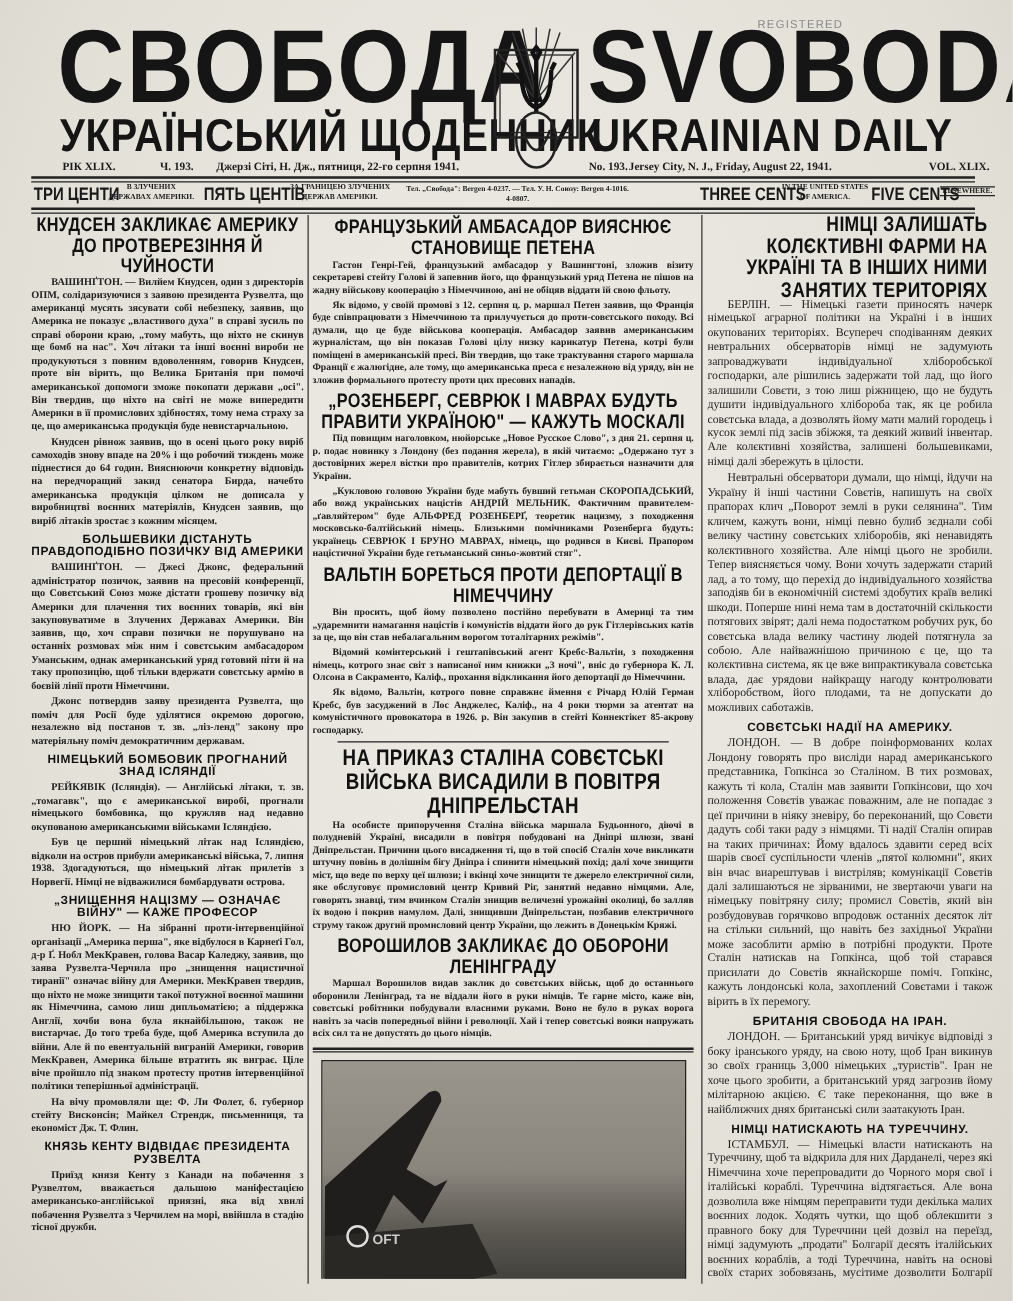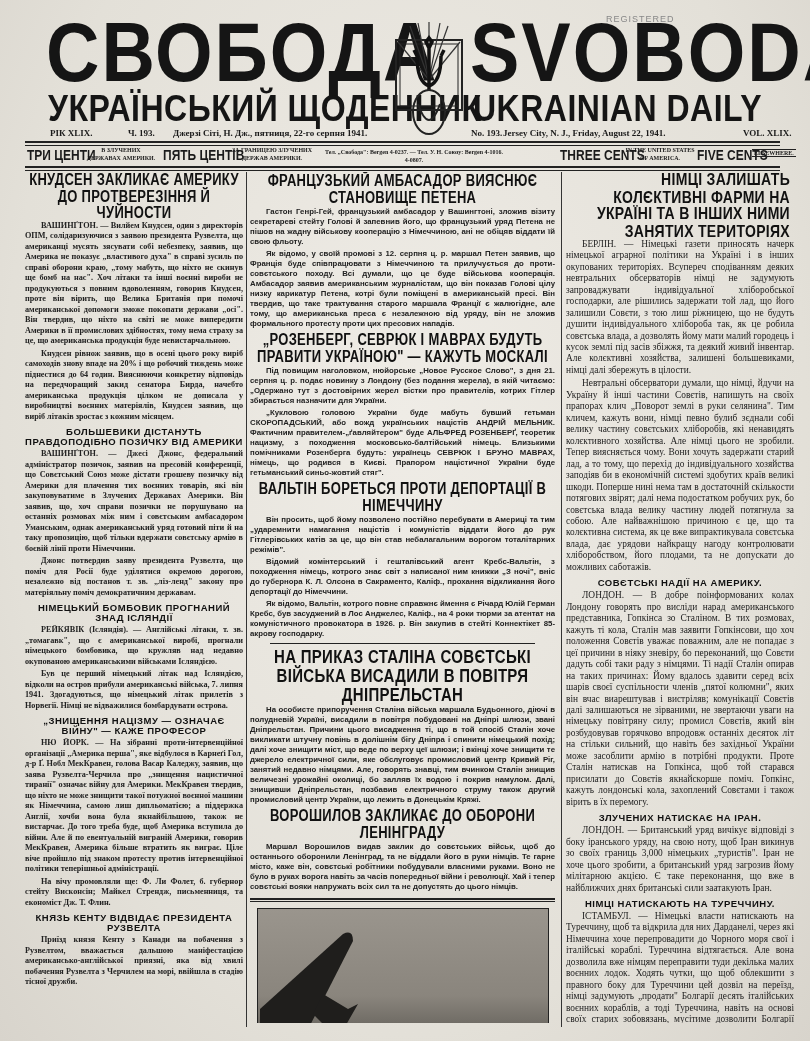--- a/index.html
+++ b/index.html
@@ -81,21 +81,21 @@
   .hl-xl { font-size: 17px; transform: scaleY(1.2); margin: 8px 0 6px; }
   .hl-l { font-size: 13px; transform: scaleY(1.2); margin: 6px 0 4px; }
   .hl-s { font-size: 9.5px; margin: 5px 0 2px; letter-spacing: 0.5px; }
   .hl-right { text-align: right; padding-right: 4px; }
   .body {
     font-size: 8.2px; line-height: 1.28; text-align: justify; color: #222;
     hyphens: auto;
   }
   .body p { text-indent: 16px; margin-bottom: 2px; }
   .body-bold { font-weight: bold; }
-  .body-sans { font-family: Liberation Sans, sans-serif; font-size: 7.8px; }
+  .body-sans { font-family: Liberation Serif, serif; font-size: 7.8px; }
   .body-big { font-size: 9.4px; line-height: 1.22; }
   .sep { border-top: 1px solid #222; margin: 4px 20px; }
   .sep-double { border-top: 2px solid #222; border-bottom: 1px solid #222; height: 4px; margin: 6px 0; }
 
   .photo {
     width: 292px; height: 250px; margin: 6px auto 4px; position: relative;
     border: 1px solid #222; overflow: hidden;
     background: linear-gradient(180deg, #9a958d 0%, #8a857d 35%, #5b5852 55%, #3c3a36 75%, #4a4743 100%);
   }
 </style>
@@ -170,21 +170,21 @@
       <h3 class="hl hl-s">БОЛЬШЕВИКИ ДІСТАНУТЬ ПРАВДОПОДІБНО ПОЗИЧКУ ВІД АМЕРИКИ</h3>
       <div class="body body-bold">
         <p>ВАШИНҐТОН. — Джесі Джонс, федеральний адміністратор позичок, заявив на пресовій конференції, що Совєтський Союз може дістати грошеву позичку від Америки для плачення тих воєнних товарів, які він закуповуватиме в Злучених Державах Америки. Він заявив, що, хоч справи позички не порушувано на останніх розмовах між ним і совєтським амбасадором Уманським, однак американський уряд готовий піти й на таку пропозицію, щоб тільки вдержати совєтську армію в боєвій лінії проти Німеччини.</p>
         <p>Джонс потвердив заяву президента Рузвелта, що поміч для Росії буде уділятися окремою дорогою, незалежно від постанов т. зв. „ліз-ленд" закону про матеріяльну поміч демократичним державам.</p>
       </div>
     </article>
     <article>
       <h3 class="hl hl-s">НІМЕЦЬКИЙ БОМБОВИК ПРОГНАНИЙ ЗНАД ІСЛЯНДІЇ</h3>
       <div class="body body-bold">
         <p>РЕЙКЯВІК (Ісляндія). — Англійські літаки, т. зв. „томагавк", що є американської виробі, прогнали німецького бомбовика, що кружляв над недавно окупованою американськими військами Ісляндією.</p>
-        <p>Був це перший німецький літак над Ісляндією, відколи на остров прибули американські війська, 7. липня 1941. Здогадуються, що німецький літак прилетів з Норвегії. Німці не відважилися бомбардувати острова.</p>
+        <p>Був це перший німецький літак над Ісляндією, відколи на остров прибули американські війська, 7. липня 1938. Здогадуються, що німецький літак прилетів з Норвегії. Німці не відважилися бомбардувати острова.</p>
       </div>
     </article>
     <article>
       <h3 class="hl hl-s">„ЗНИЩЕННЯ НАЦІЗМУ — ОЗНАЧАЄ ВІЙНУ" — КАЖЕ ПРОФЕСОР</h3>
       <div class="body body-bold">
         <p>НЮ ЙОРК. — На зібранні проти-інтервенційної організації „Америка перша", яке відбулося в Карнеґі Гол, д-р Ґ. Нобл МекКравен, голова Васар Каледжу, заявив, що заява Рузвелта-Черчила про „знищення нацистичної тиранії" означає війну для Америки. МекКравен твердив, що ніхто не може знищити такої потужної воєнної машини як Німеччина, самою лиш дипльоматією; а піддержка Англії, хочби вона була якнайбільшою, також не вистарчає. До того треба буде, щоб Америка вступила до війни. Але й по евентуальній виграній Америки, говорив МекКравен, Америка більше втратить як виграє. Ціле віче пройшло під знаком протесту против інтервенційної політики теперішньої адміністрації.</p>
         <p>На вічу промовляли ще: Ф. Ли Фолет, б. губернор стейту Висконсін; Майкел Стрендж, письменниця, та економіст Дж. Т. Флин.</p>
       </div>
     </article>
     <article>
@@ -256,21 +256,21 @@
         <p>Невтральні обсерватори думали, що німці, йдучи на Україну й інші частини Совєтів, напишуть на своїх прапорах клич „Поворот землі в руки селянина". Тим кличем, кажуть вони, німці певно булиб зєднали собі велику частину совєтських хліборобів, які ненавидять колєктивного хозяйства. Але німці цього не зробили. Тепер виясняється чому. Вони хочуть задержати старий лад, а то тому, що перехід до індивідуального хозяйства заподіяв би в економічній системі здобутих країв великі шкоди. Поперше нині нема там в достаточній скількости потягових звірят; далі нема подостатком робучих рук, бо совєтська влада велику частину людей потягнула за собою. Але найважнішою причиною є це, що та колєктивна система, як це вже випрактикувала совєтська влада, дає урядови найкращу нагоду контролювати хліборобством, його плодами, та не допускати до можливих саботажів.</p>
       </div>
     </article>
     <article>
       <h3 class="hl hl-s">СОВЄТСЬКІ НАДІЇ НА АМЕРИКУ.</h3>
       <div class="body body-big">
         <p>ЛОНДОН. — В добре поінформованих колах Лондону говорять про висліди нарад американського представника, Гопкінса зо Сталіном. В тих розмовах, кажуть ті кола, Сталін мав заявити Гопкінсови, що хоч положення Совєтів уважає поважним, але не попадає з цеї причини в ніяку зневіру, бо переконаний, що Совєти дадуть собі таки раду з німцями. Ті надії Сталін опирав на таких причинах: Йому вдалось здавити серед всіх шарів своєї суспільности членів „пятої колюмни", яких він вчас виарештував і вистріляв; комунікації Совєтів далі залишаються не зірваними, не звертаючи уваги на німецьку повітряну силу; промисл Совєтів, який він розбудовував горячково впродовж останніх десяток літ на стільки сильний, що навіть без західньої України може засоблити армію в потрібні продукти. Проте Сталін натискав на Гопкінса, щоб той старався присилати до Совєтів якнайскорше поміч. Гопкінс, кажуть лондонські кола, захоплений Совєтами і також вірить в їх перемогу.</p>
       </div>
     </article>
     <article>
-      <h3 class="hl hl-s">ЗЛУЧЕНИХ НАТИСКАЄ НА ІРАН.</h3>
+      <h3 class="hl hl-s">БРИТАНІЯ СВОБОДА НА ІРАН.</h3>
       <div class="body body-big">
         <p>ЛОНДОН. — Британський уряд вичікує відповіді з боку іранського уряду, на свою ноту, щоб Іран викинув зо своїх границь 3,000 німецьких „туристів". Іран не хоче цього зробити, а британський уряд загрозив йому мілітарною акцією. Є таке переконання, що вже в найближчих днях британські сили заатакують Іран.</p>
       </div>
     </article>
     <article>
       <h3 class="hl hl-s">НІМЦІ НАТИСКАЮТЬ НА ТУРЕЧЧИНУ.</h3>
       <div class="body body-big">
         <p>ІСТАМБУЛ. — Німецькі власти натискають на Туреччину, щоб та відкрила для них Дарданелі, через які Німеччина хоче перепровадити до Чорного моря свої і італійські кораблі. Туреччина відтягається. Але вона дозволила вже німцям переправити туди декілька малих воєнних лодок. Ходять чутки, що щоб облекшити з правного боку для Туреччини цей дозвіл на переїзд, німці задумують „продати" Болгарії десять італійських воєнних кораблів, а тоді Туреччина, навіть на основі своїх старих зобовязань, мусітиме дозволити Болгарії перепровадити через Дарданелі ці кораблі до своїх портів на Чорному морі.</p>
       </div>
     </article>

